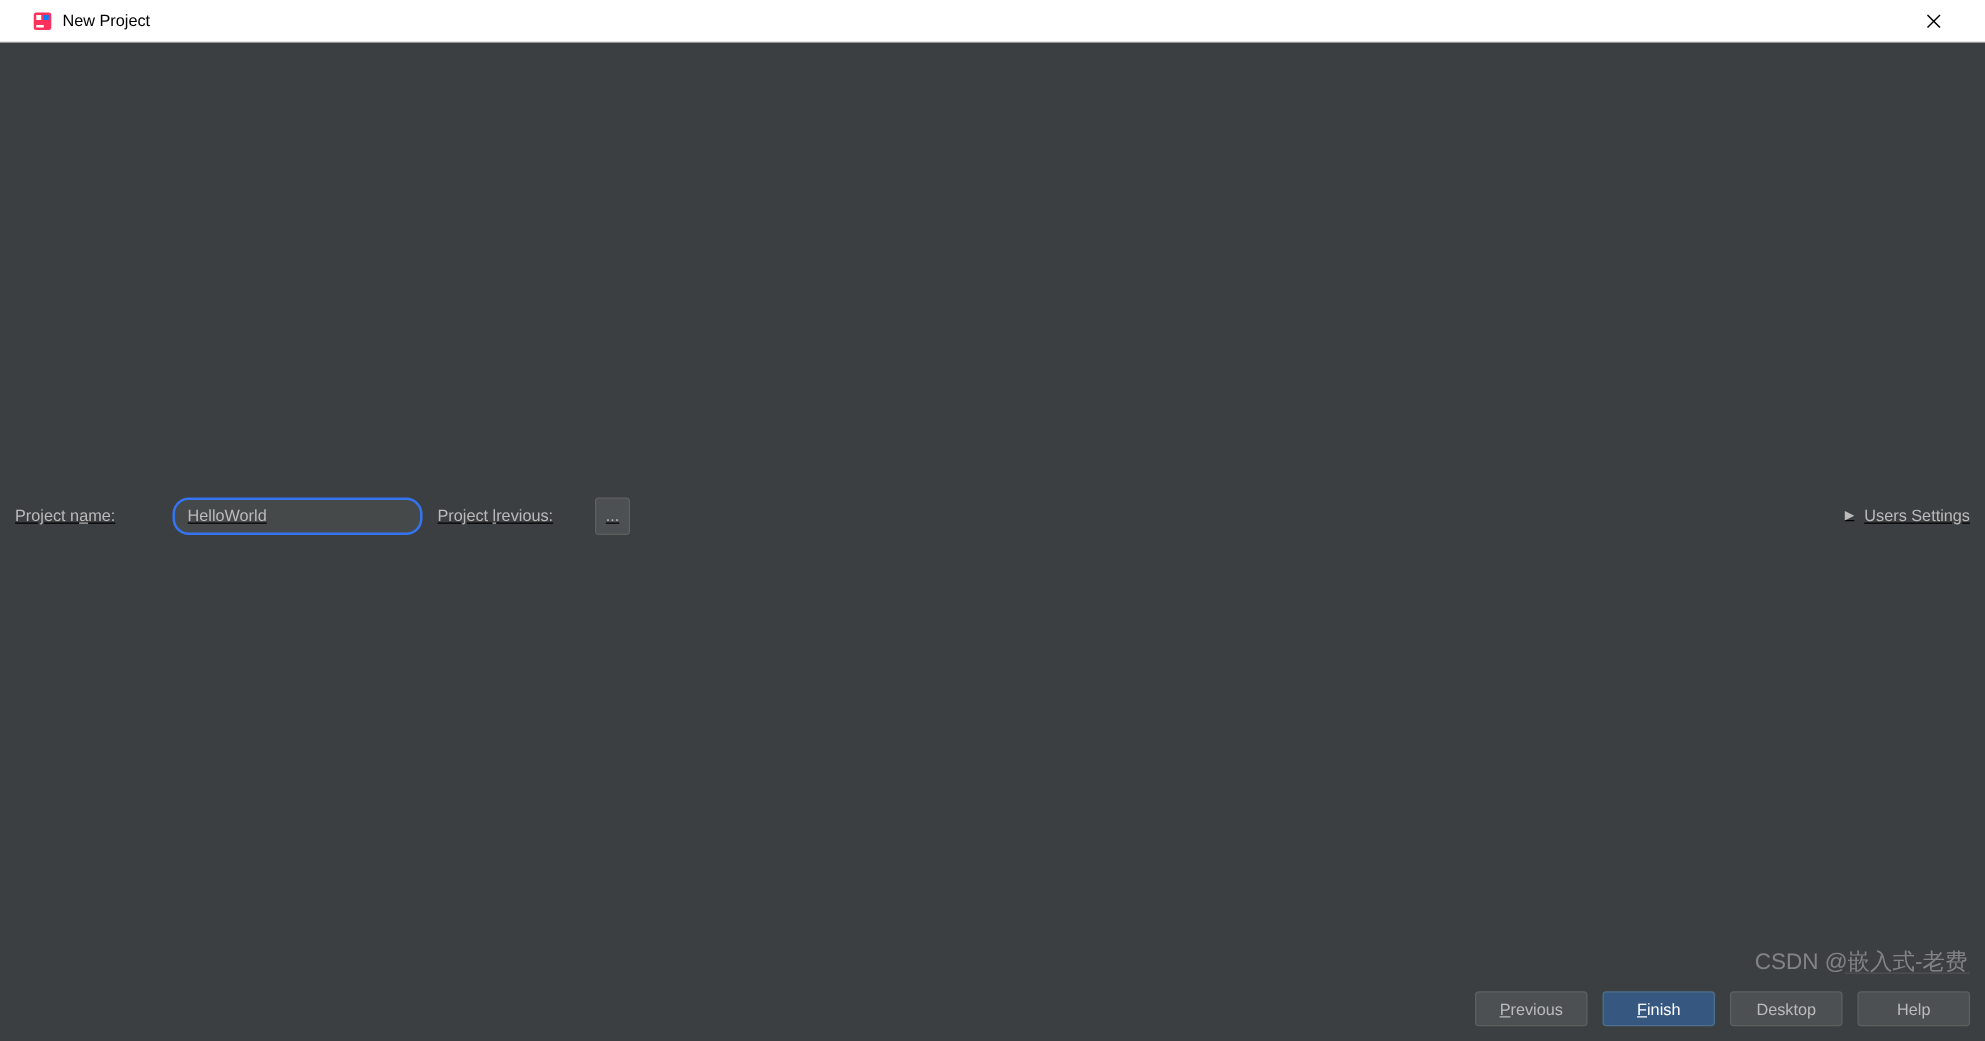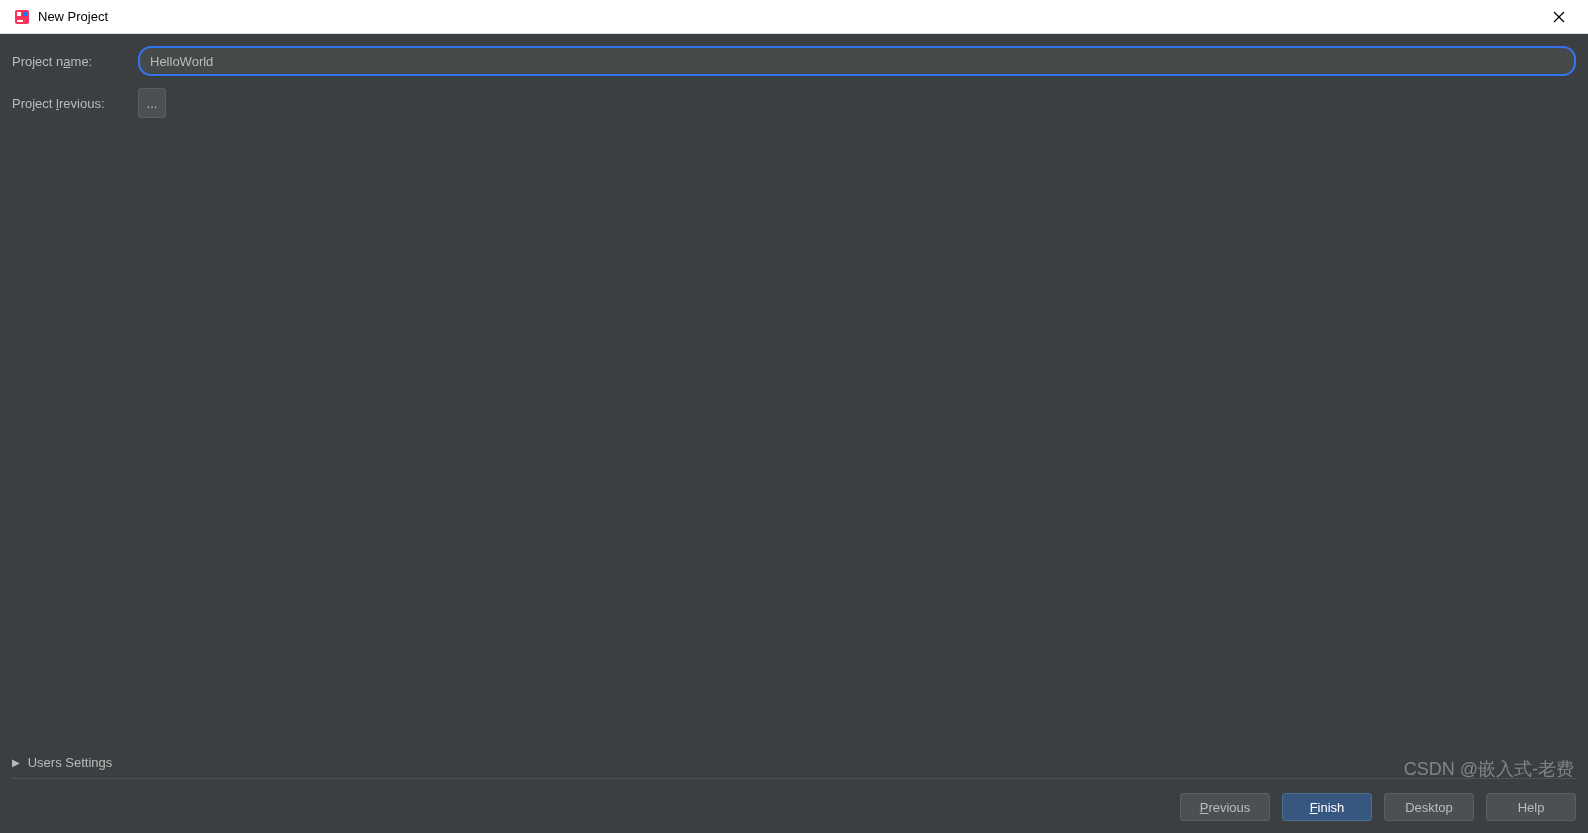--- a/index.html
+++ b/index.html
@@ -15,21 +15,21 @@
       height: 833px;
       overflow: hidden;
       display: flex;
       flex-direction: column;
     }
     .titlebar {
       height: 34px;
       background: #ffffff;
       display: flex;
       align-items: center;
-      padding: 0 14px;
+      padding: 0 26px;
       border-bottom: 1px solid #e0e0e0;
     }
     .titlebar-icon {
       width: 16px;
       height: 16px;
       margin-right: 8px;
       display: flex;
       align-items: center;
       justify-content: center;
     }
@@ -51,22 +51,23 @@
     .content {
       flex: 1;
       background: #3c3f41;
       display: flex;
       flex-direction: column;
       padding: 12px;
     }
     .form-area {
       flex: 1;
       display: flex;
-      flex-direction: column;
+      flex-direction: row;
       gap: 12px;
+      text-decoration: underline;
     }
     .form-row {
       display: flex;
       align-items: center;
       gap: 8px;
     }
     .form-label {
       color: #bbbbbb;
       font-size: 13px;
       width: 118px;

